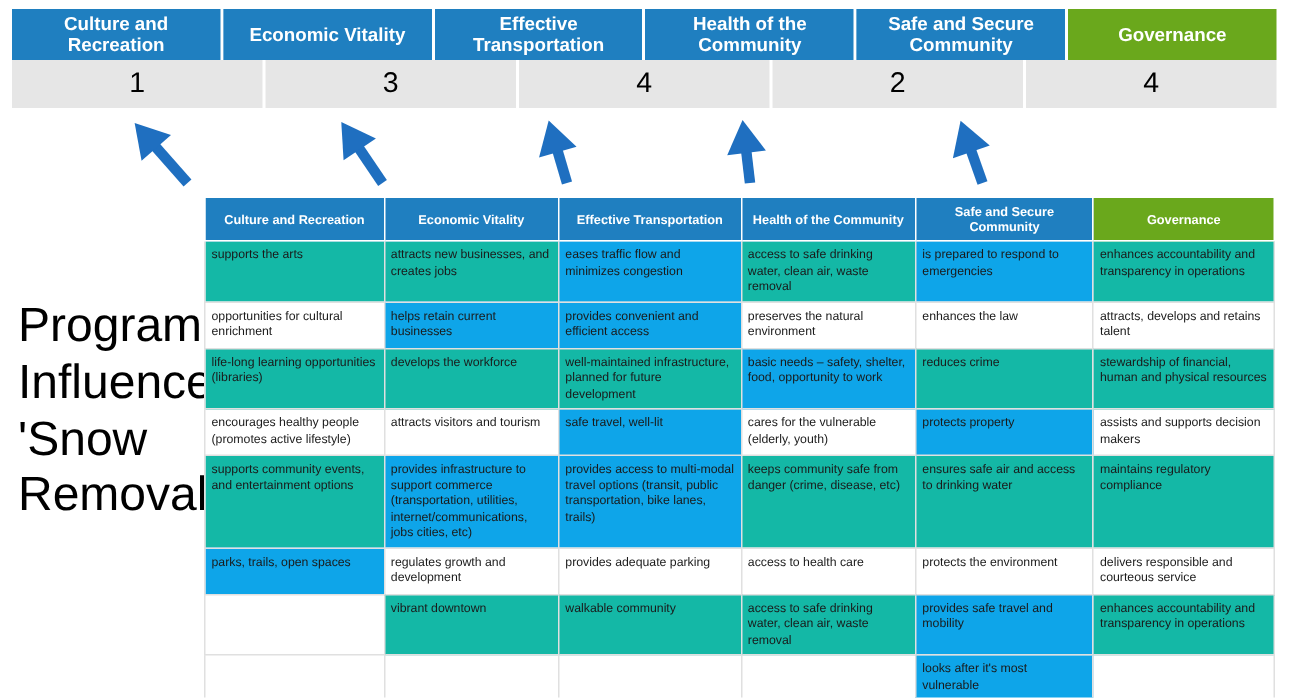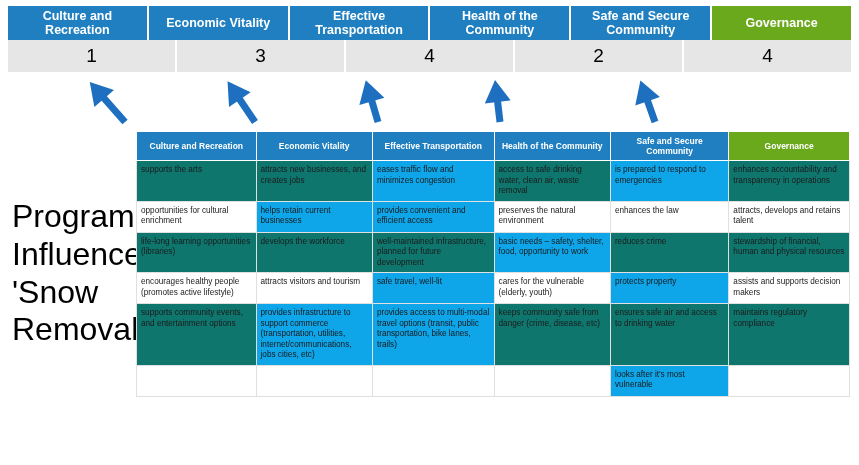--- a/index.html
+++ b/index.html
@@ -122,21 +122,21 @@
     border: 1px solid #e0e0e0;
     height: 22px;
   }
   td.hl {
     background: #0ea5e9;
   }
   td.blank {
     background: #ffffff;
   }
   tr.rowshade td.plain {
-    background: #0f766e;
+    background: #14b8a6;
   }
   .col1 { width: 113px; }
   .col2 { width: 110px; }
   .col3 { width: 115px; }
   .col4 { width: 110px; }
   .col5 { width: 112px; }
   .col6 { width: 114px; }
 </style>
 </head>
 <body>
@@ -233,20 +233,36 @@
         </tr>
         <tr class="rowshade">
           <td class="plain">supports community events, and entertainment options</td>
           <td class="hl">provides infrastructure to support commerce (transportation, utilities, internet/communications, jobs cities, etc)</td>
           <td class="hl">provides access to multi-modal travel options (transit, public transportation, bike lanes, trails)</td>
           <td class="plain">keeps community safe from danger (crime, disease, etc)</td>
           <td class="plain">ensures safe air and access to drinking water</td>
           <td class="plain">maintains regulatory compliance</td>
         </tr>
         <tr>
+          <td class="hl">parks, trails, open spaces</td>
+          <td class="plain">regulates growth and development</td>
+          <td class="plain">provides adequate parking</td>
+          <td class="plain">access to health care</td>
+          <td class="plain">protects the environment</td>
+          <td class="plain">delivers responsible and courteous service</td>
+        </tr>
+        <tr class="rowshade">
+          <td class="blank"></td>
+          <td class="plain">vibrant downtown</td>
+          <td class="plain">walkable community</td>
+          <td class="plain">access to safe drinking water, clean air, waste removal</td>
+          <td class="hl">provides safe travel and mobility</td>
+          <td class="plain">enhances accountability and transparency in operations</td>
+        </tr>
+        <tr>
           <td class="blank"></td>
           <td class="blank"></td>
           <td class="blank"></td>
           <td class="blank"></td>
           <td class="hl">looks after it's most vulnerable</td>
           <td class="blank"></td>
         </tr>
       </tbody>
   </table>
 </div>

